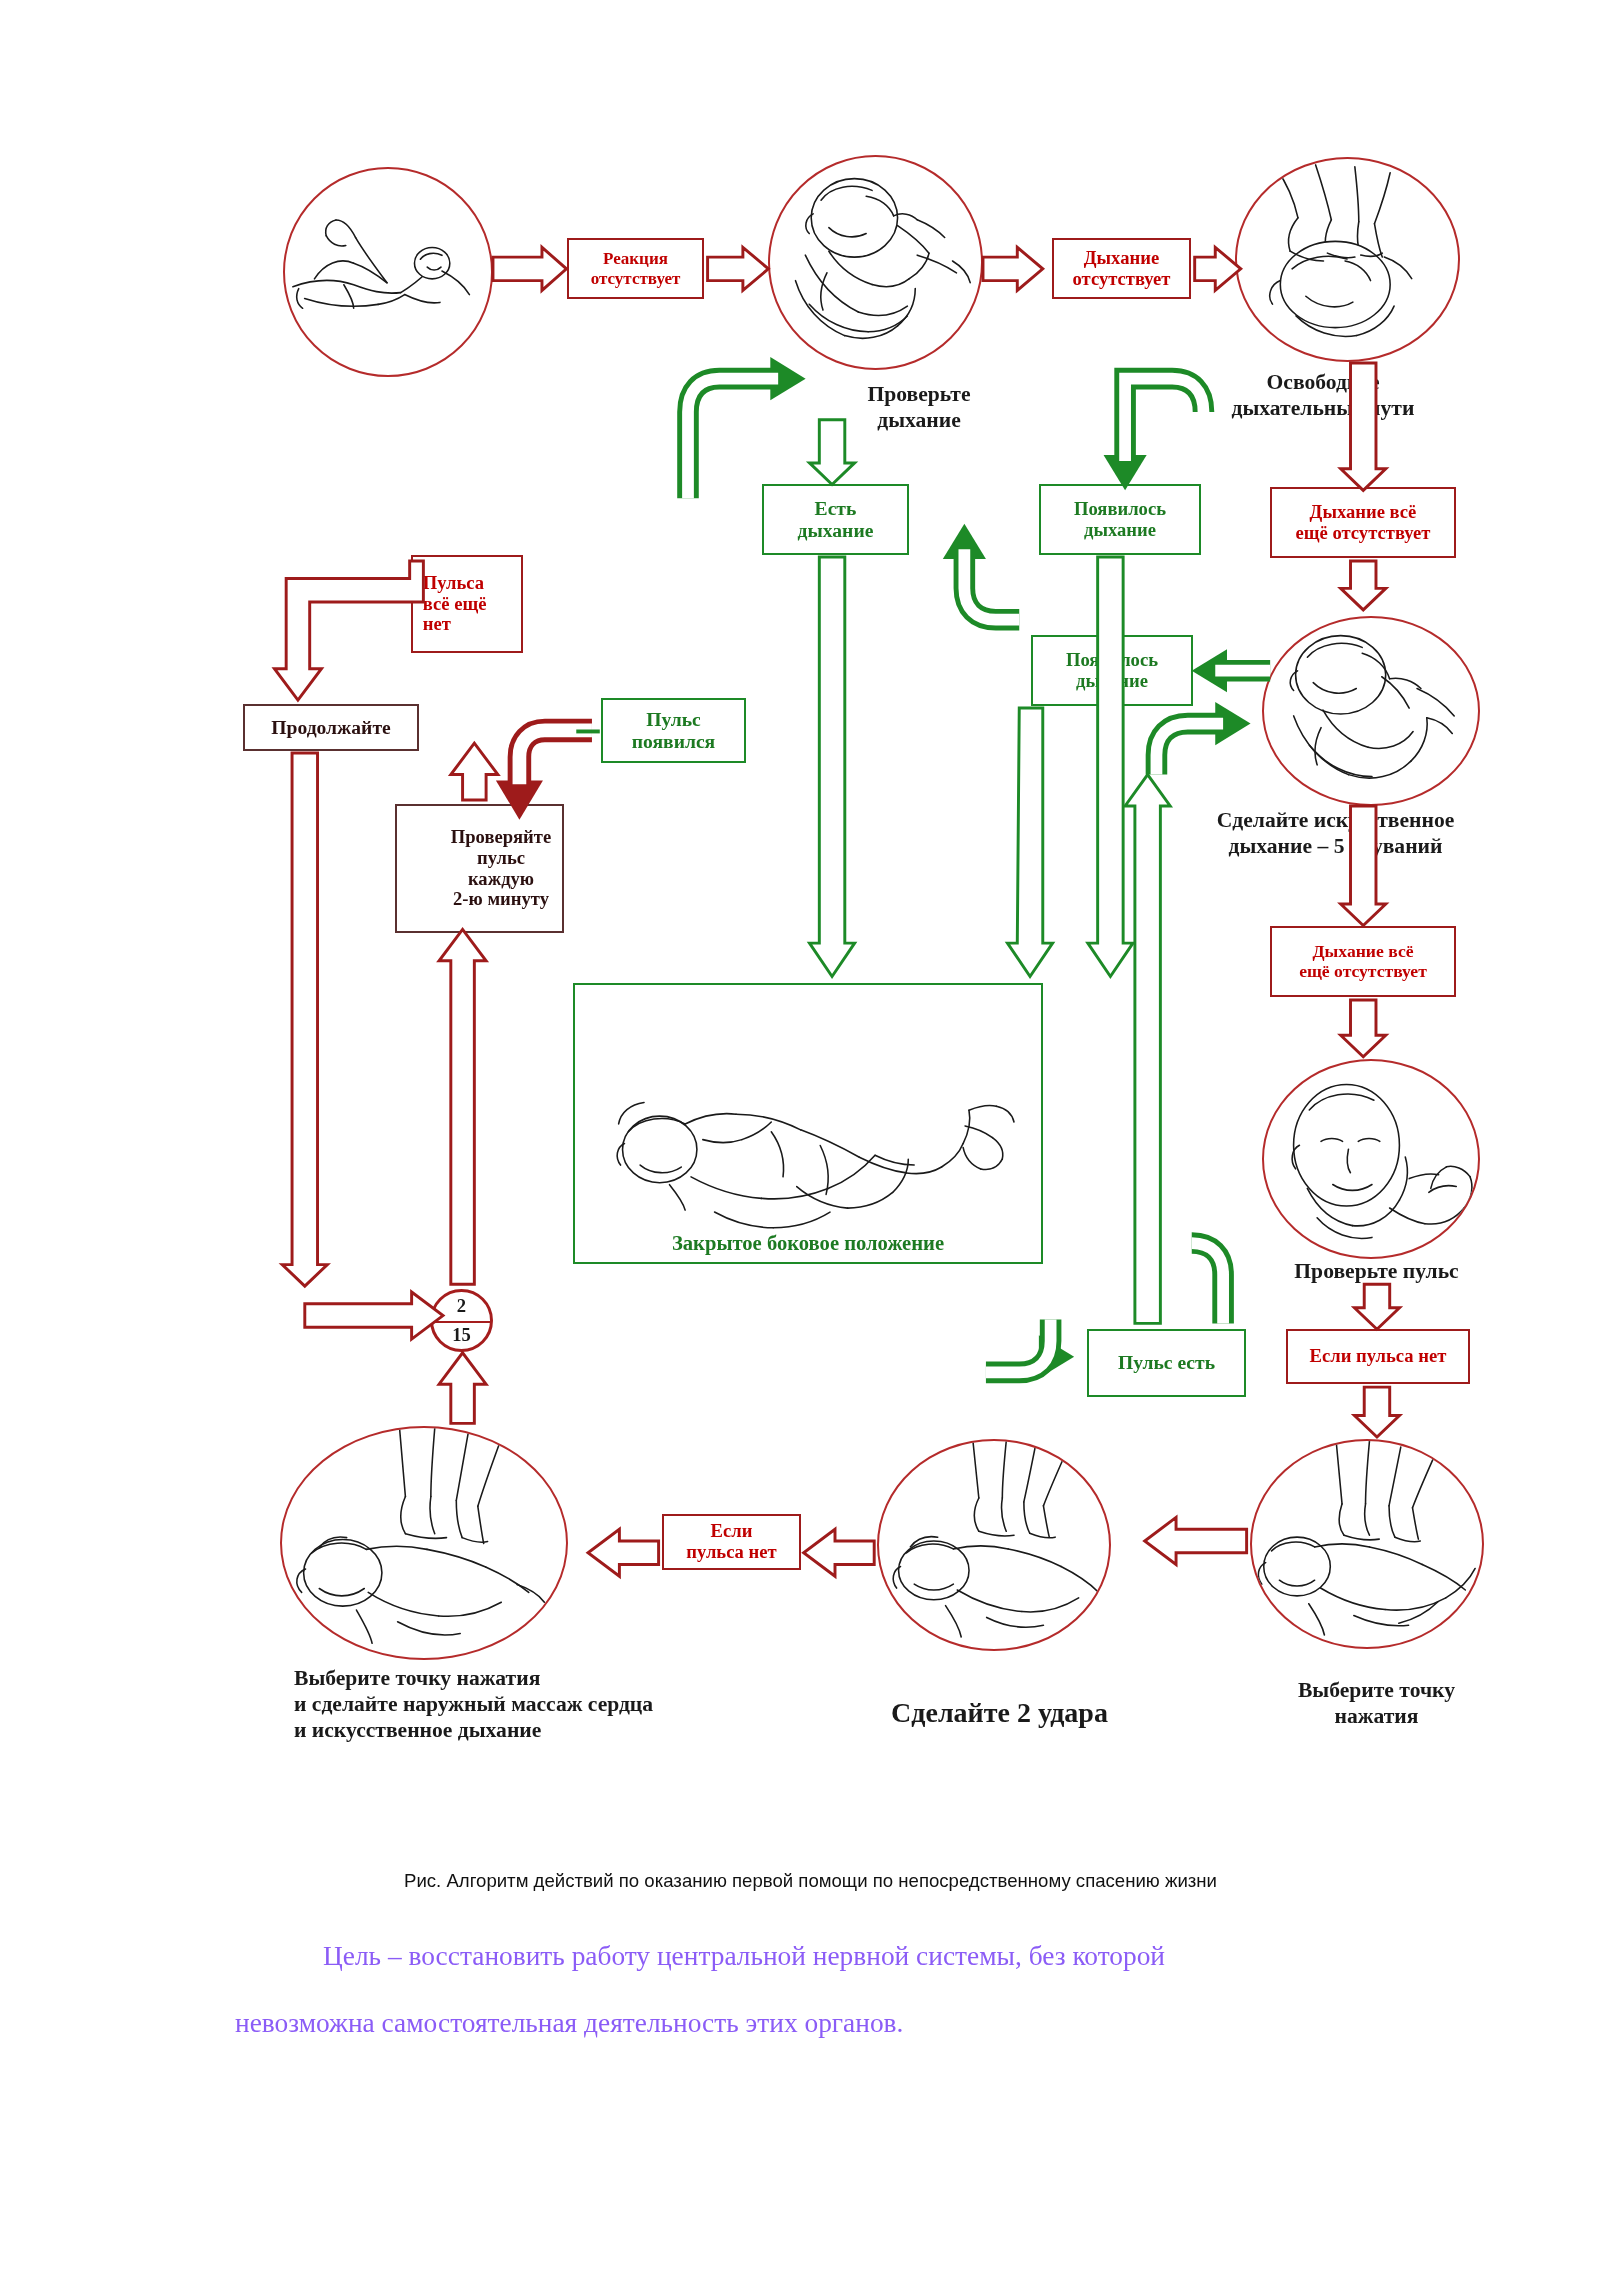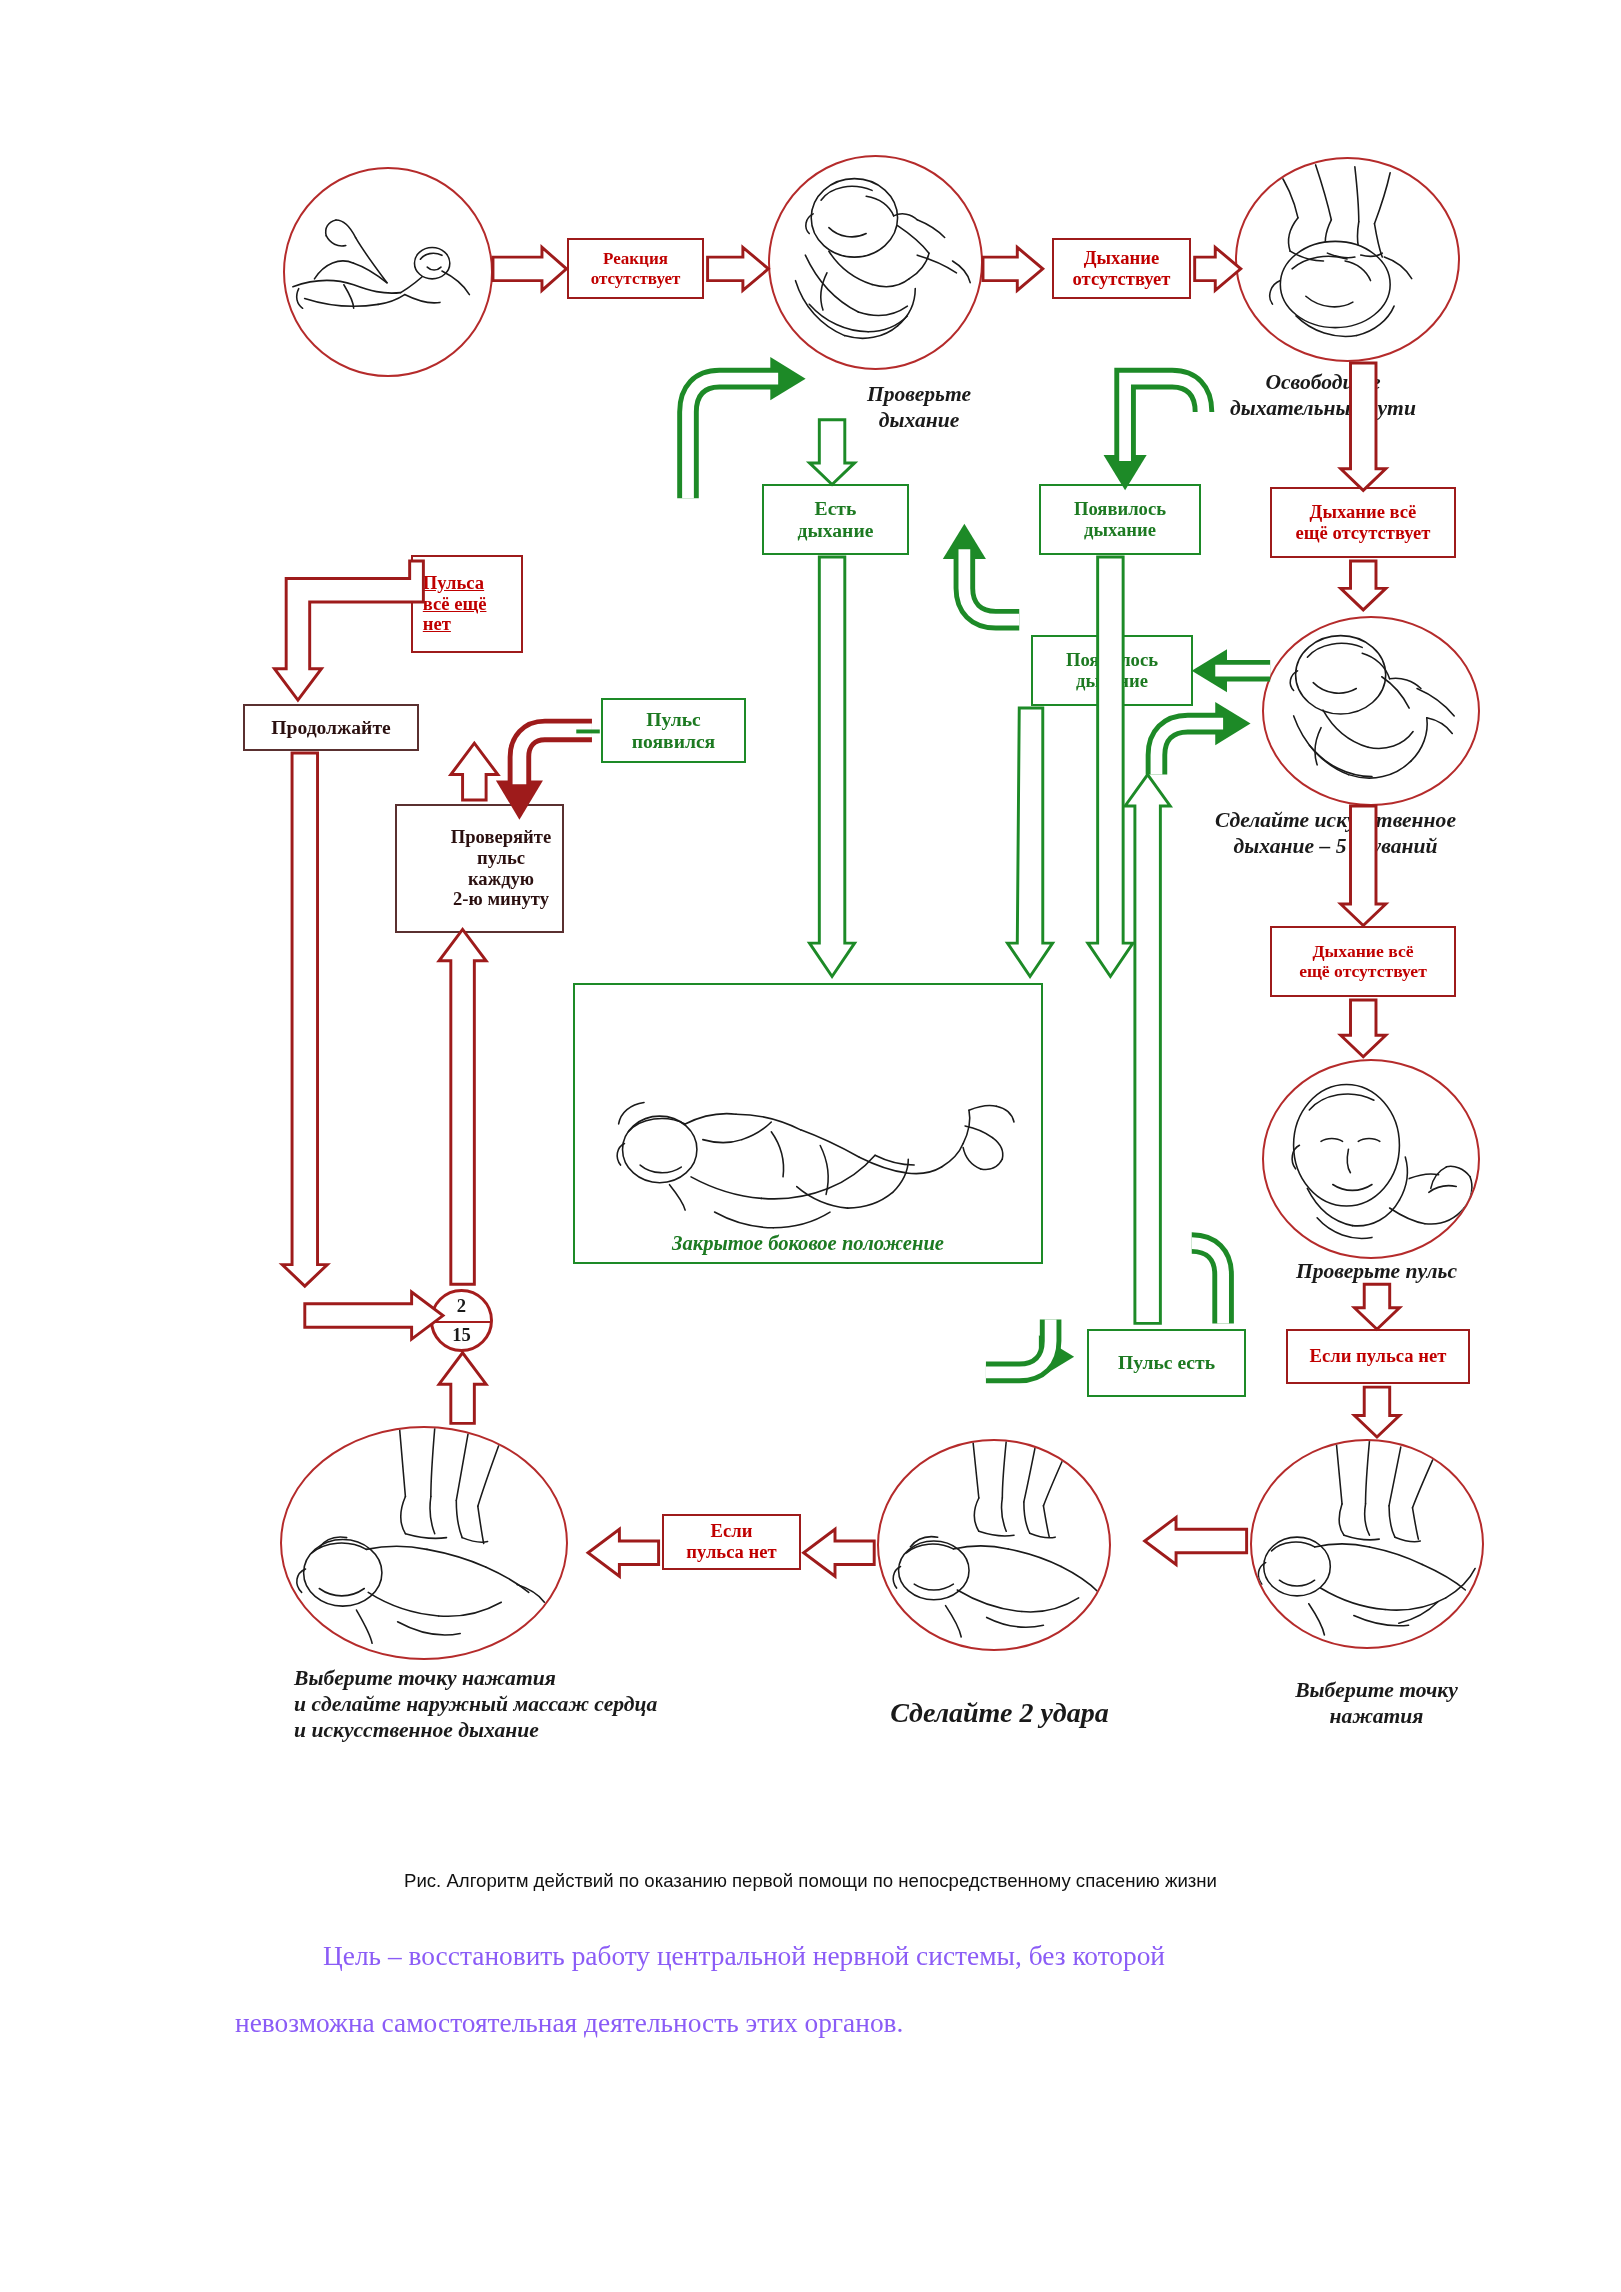--- a/index.html
+++ b/index.html
@@ -46,21 +46,20 @@
   }
   .circle-photo {
     position: absolute;
     border-radius: 50%;
     border: 2px solid #b52b2b;
     background: #ffffff;
     overflow: hidden;
   }
   .caption {
     position: absolute;
-    font-style: italic;
     font-weight: bold;
     color: #1a1a1a;
     line-height: 1.2;
     text-align: center;
   }
   .caption.green {
     color: #1d7a22;
   }
   .arrow {
     position: absolute;
@@ -383,21 +382,21 @@
     <span style="white-space:pre-line;">Дыхание всё
 ещё отсутствует</span>
   </div>
 
   <div class="node green-box" style="left:1031px; top:635px; width:162px; height:71px; font-size:18.6px;">
     <span style="white-space:pre-line;">Появилось
 дыхание</span>
   </div>
 
   <div class="node red-box" style="left:411px; top:555px; width:112px; height:98px; font-size:18.6px; justify-content:flex-start; padding-left:9.8px; text-align:left;">
-    <span style="white-space:pre-line; text-align:left;text-decoration:underline;">Пульса
+    <span style="white-space:pre-line; text-align:left;">Пульса
 всё ещё
 нет</span>
   </div>
 
   <div class="node dark-box" style="left:243px; top:704px; width:176px; height:47px; font-size:19.6px;">
     <span>Продолжайте</span>
   </div>
 
   <div class="node green-box" style="left:601px; top:698px; width:145px; height:65px; font-size:19.6px;">
     <span style="white-space:pre-line;">Пульс

